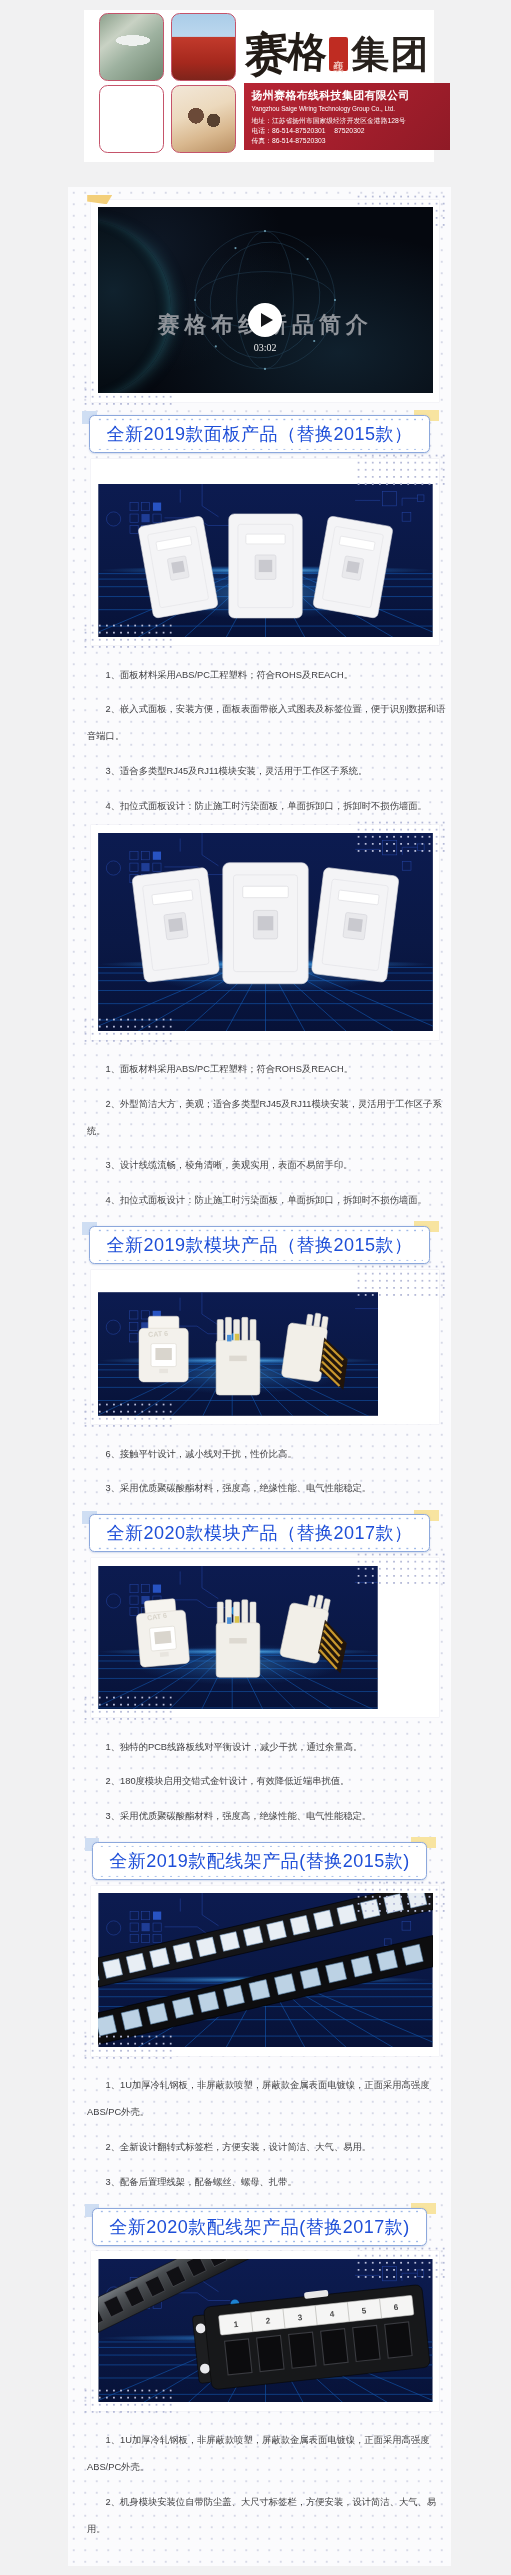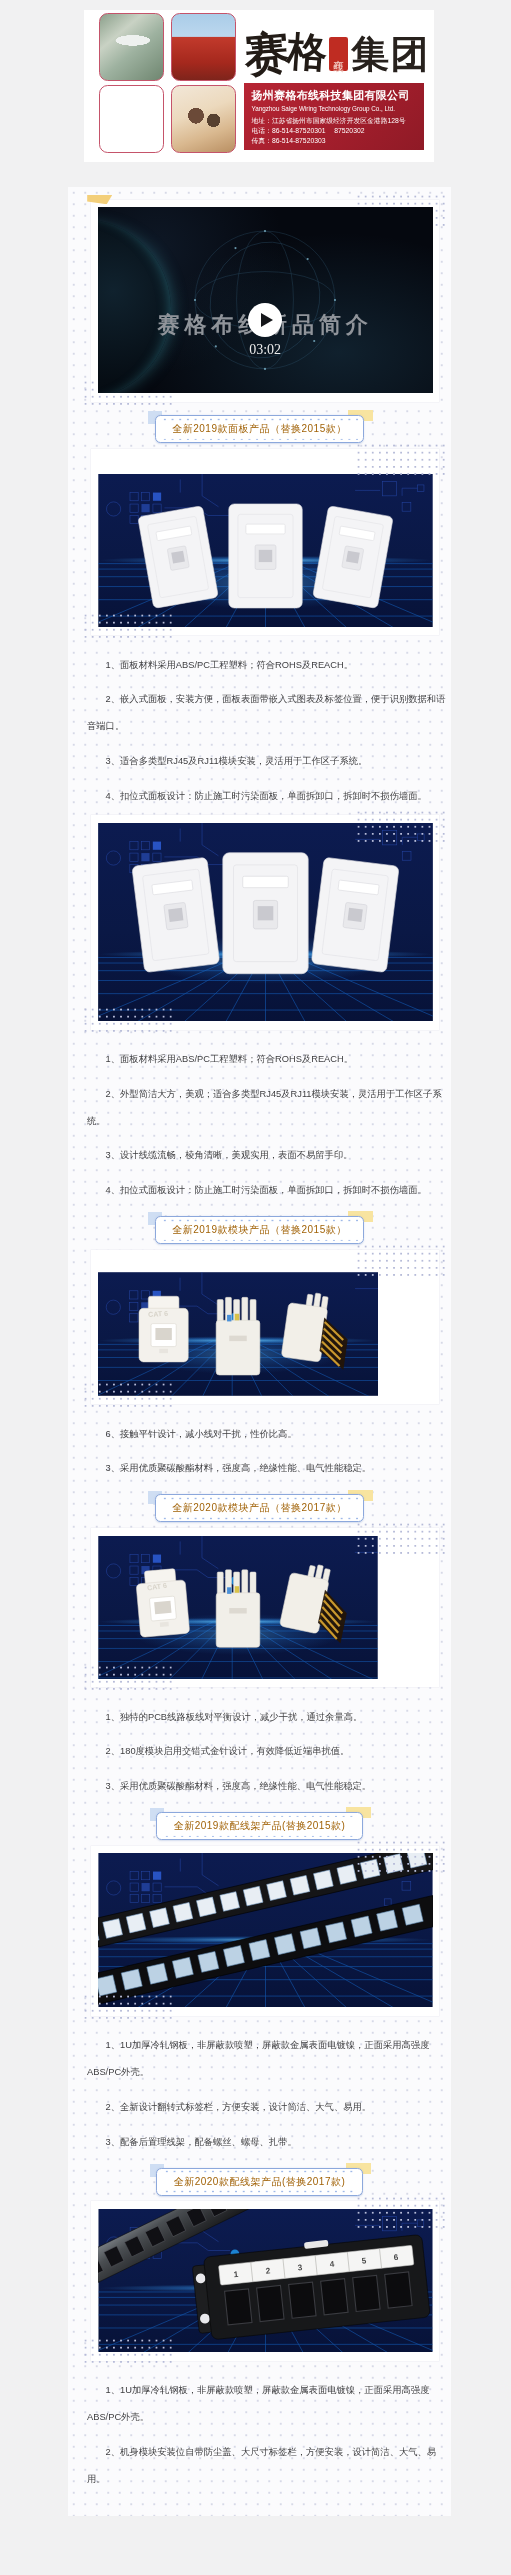--- a/index.html
+++ b/index.html
@@ -25,21 +25,21 @@
       linear-gradient(160deg,#f2e7d8 0%,#ecd9bd 40%,#d9b88f 70%,#b98f62 100%); }
 
   .logo-area { position:absolute; left:160px; top:15.3px; width:186px; height:57px; display:flex; align-items:center; }
   .logo-cal { font-family:"DejaVu Serif", serif; font-weight:bold; color:#221b16; line-height:1; white-space:nowrap; }
   .logo-cal .c1 { display:inline-block; font-size:45px; transform:rotate(-5deg); }
   .logo-cal .c2 { display:inline-block; font-size:40px; transform:rotate(4deg) translateY(-3.3px); margin-left:-2.2px; }
   .seal { width:18.6px; height:34px; margin:0 3.3px 0 2.2px; background:#bf2c22; border-radius:2.2px; color:#f3cfc6;
           writing-mode:vertical-rl; text-align:center; font-size:10.4px; line-height:18.6px; font-family:"DejaVu Serif", serif; letter-spacing:1.1px; }
   .logo-suffix { font-size:38px; font-weight:900; color:#27211d; letter-spacing:1.1px; line-height:1; }
 
-  .company-box { position:absolute; left:160px; top:73px; width:180px; height:67px; box-sizing:border-box;
+  .company-box { position:absolute; left:160px; top:73px; width:206px; height:67px; box-sizing:border-box;
                  background:linear-gradient(135deg,#b72534 0%, #a31e2c 55%, #8f1a26 100%);
                  color:#fff; padding:5.5px 7.1px 4.4px; }
   .company-cn { font-size:11px; font-weight:bold; letter-spacing:0.3px; white-space:nowrap; }
   .company-en { font-size:6.3px; margin-top:1.6px; white-space:nowrap; }
   .company-info { margin-top:4.4px; font-size:6.8px; line-height:9.8px; }
   .company-info div { white-space:pre; }
 
   
   .body-area { margin-top:25px; width:383px; box-sizing:border-box; padding:13px 0 23.5px;
                background-color:#fbfbfd;
@@ -66,34 +66,34 @@
             background:radial-gradient(circle at 68% 40%, #10222e 0%, #060d14 55%, #03070b 100%);
             box-shadow:5.5px 1.1px 16.4px -4.4px rgba(64,160,176,.45), inset -7.7px 0 12px -5.5px rgba(70,180,200,.35); }
   .mesh { position:absolute; left:50%; top:50%; transform:translate(-50%,-50%); }
   .video-title { position:absolute; left:0; right:0; top:103px; text-align:center; color:#90949a;
                  font-size:22px; letter-spacing:4.9px; font-weight:600; }
   .play-btn { position:absolute; left:50%; top:96px; transform:translateX(-50%); width:34px; height:34px;
               border-radius:50%; background:#ffffff; cursor:pointer; }
   .play-btn::after { content:""; position:absolute; left:13px; top:9.3px; width:0; height:0;
               border-left:12px solid #15171a; border-top:7.7px solid rgba(0,0,0,0); border-bottom:7.7px solid rgba(0,0,0,0); }
   .video-time { position:absolute; left:0; right:0; top:135px; text-align:center; color:#ececec;
-                font-family:"Liberation Serif", serif; font-size:14px; }
+                font-family:"Liberation Serif", serif; font-size:10px; }
 
   
   .btn-row { text-align:center; margin-top:12px; }
   .btn-row.first { margin-top:13px; }
   .btn-wrap { position:relative; display:inline-block; }
   .btn-wrap::before, .btn-wrap::after { content:""; position:absolute; left:6.6px; right:6.6px; height:2.7px; z-index:2;
       background-image:radial-gradient(circle,#9fb9e8 0.9px, rgba(0,0,0,0) 1px); background-size:7.7px 2.7px; }
   .btn-wrap::before { top:2.7px; }
   .btn-wrap::after { bottom:2.7px; }
   .sq-blue { position:absolute; left:-6.6px; top:-3.8px; width:14.2px; height:13px; background:#cfdef3; }
   .sq-yellow { position:absolute; right:-8.7px; top:-4.9px; width:25px; height:11px; background:#f8e4a0; }
   .btn { position:relative; z-index:1; display:inline-block; padding:6px 16.4px; background:#ffffff;
-         border:0.5px solid #8ca8dc; border-radius:5.5px; color:#a16207; font-size:10px; letter-spacing:0.5px;
+         border:0.5px solid #8ca8dc; border-radius:5.5px; color:#1d4ed8; font-size:18px; letter-spacing:0.5px;
          box-shadow:0 0.5px 1.6px rgba(100,130,190,.25); cursor:pointer; }
 
   
   .desc { margin:16.4px 0 0 19px; width:361px; color:#3e3e40; font-size:9.3px; }
   .desc p { margin:0 0 7.7px; line-height:27px; text-indent:18.6px; }
   .desc p:last-child { margin-bottom:0; }
 
   .card { margin-top:5.5px; }
   .video-card { margin-top:0; }
   .prod-img { display:block; }

